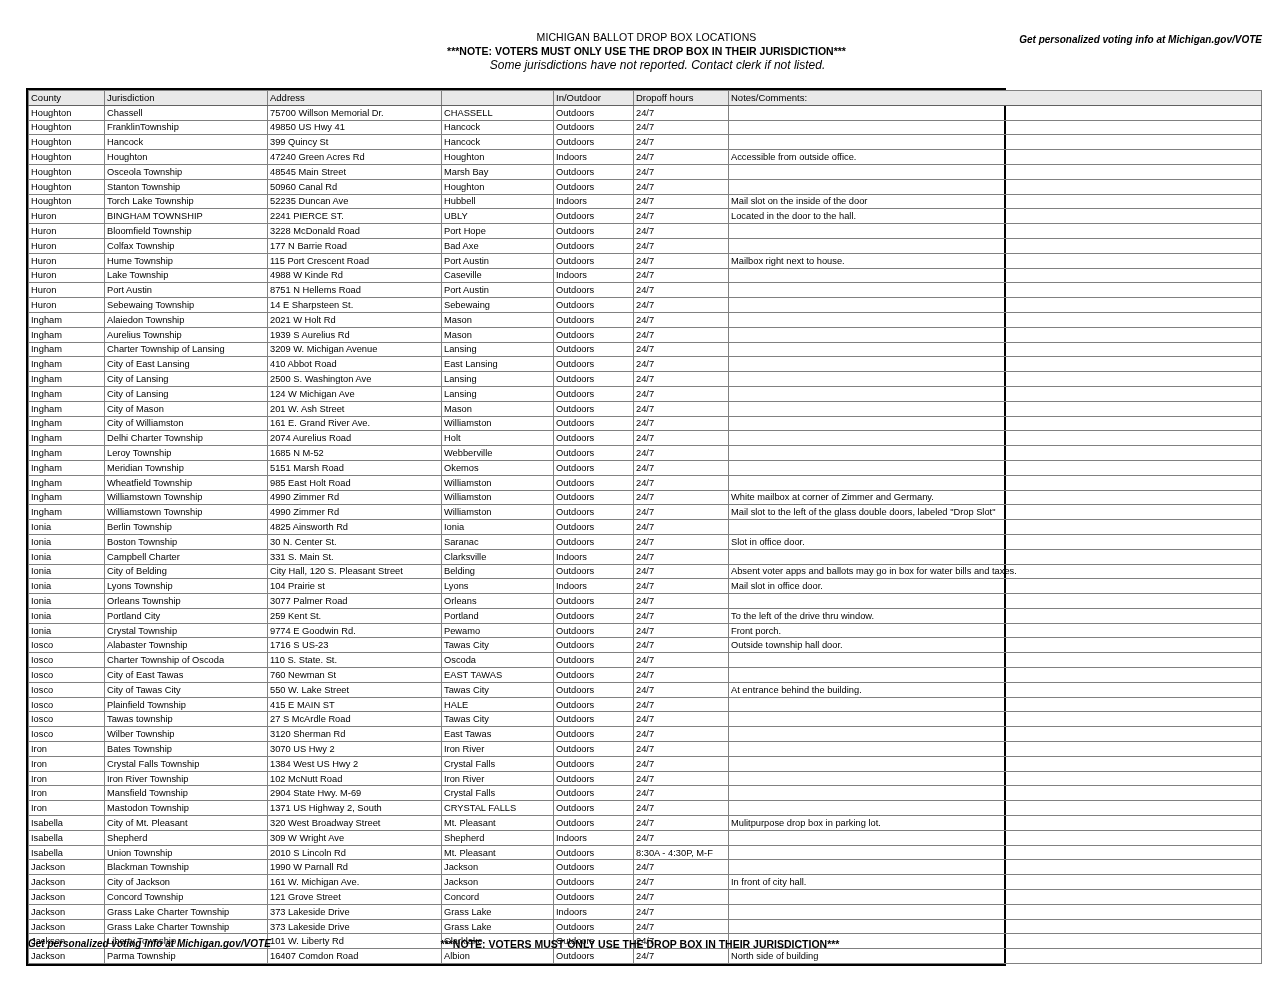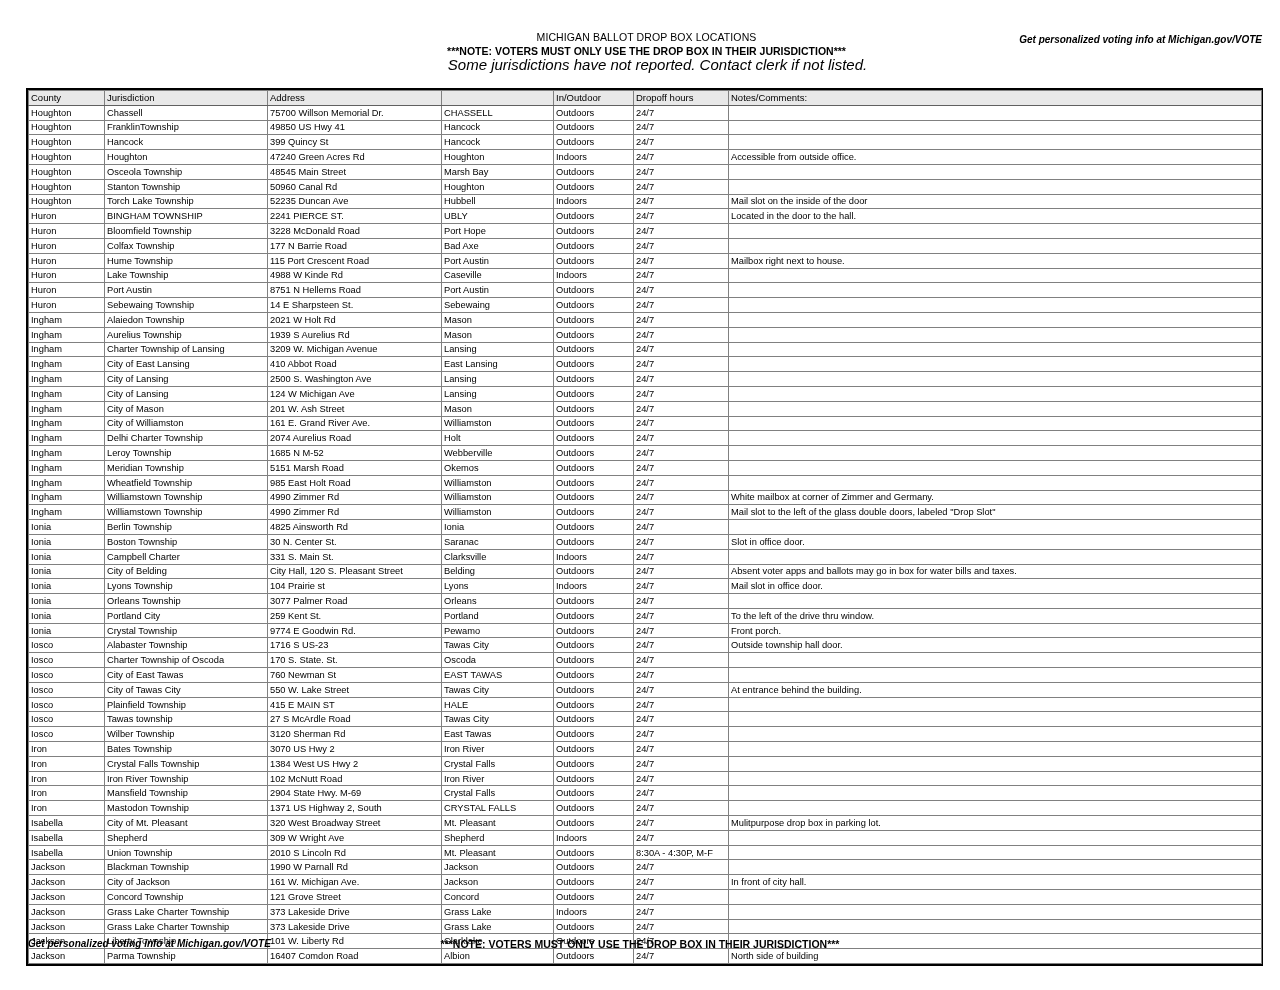--- a/index.html
+++ b/index.html
@@ -36,42 +36,42 @@
     line-height: 14px;
     white-space: nowrap;
   }
   .header-line2 {
     font-size: 10.5px;
     font-weight: bold;
     line-height: 14px;
     white-space: nowrap;
   }
   .header-line3 {
-    font-size: 15px;
+    font-size: 12px;
     font-style: italic;
     line-height: 14px;
     white-space: nowrap;
     margin-left: 22px;
   }
   .header-right {
     position: absolute;
     right: 18px;
     top: 34px;
     font-size: 10px;
     font-style: italic;
     font-weight: bold;
     white-space: nowrap;
   }
 
   
   .table-wrap {
     position: absolute;
     left: 26px;
     top: 88px;
-    width: 1237px;
+    width: 980px;
     border: 2px solid #000000;
     box-sizing: border-box;
     background: #ffffff;
   }
   table.droptable {
     border-collapse: collapse;
     table-layout: fixed;
     width: 100%;
     font-size: 9.3px;
   }
@@ -494,21 +494,21 @@
           <td>Alabaster Township</td>
           <td>1716 S US-23</td>
           <td>Tawas City</td>
           <td class="center">Outdoors</td>
           <td class="center">24/7</td>
           <td>Outside township hall door.</td>
         </tr>
         <tr>
           <td>Iosco</td>
           <td>Charter Township of Oscoda</td>
-          <td>170 S. State. St.</td>
+          <td>110 S. State. St.</td>
           <td>Oscoda</td>
           <td class="center">Outdoors</td>
           <td class="center">24/7</td>
           <td></td>
         </tr>
         <tr>
           <td>Iosco</td>
           <td>City of East Tawas</td>
           <td>760 Newman St</td>
           <td>EAST TAWAS</td>

